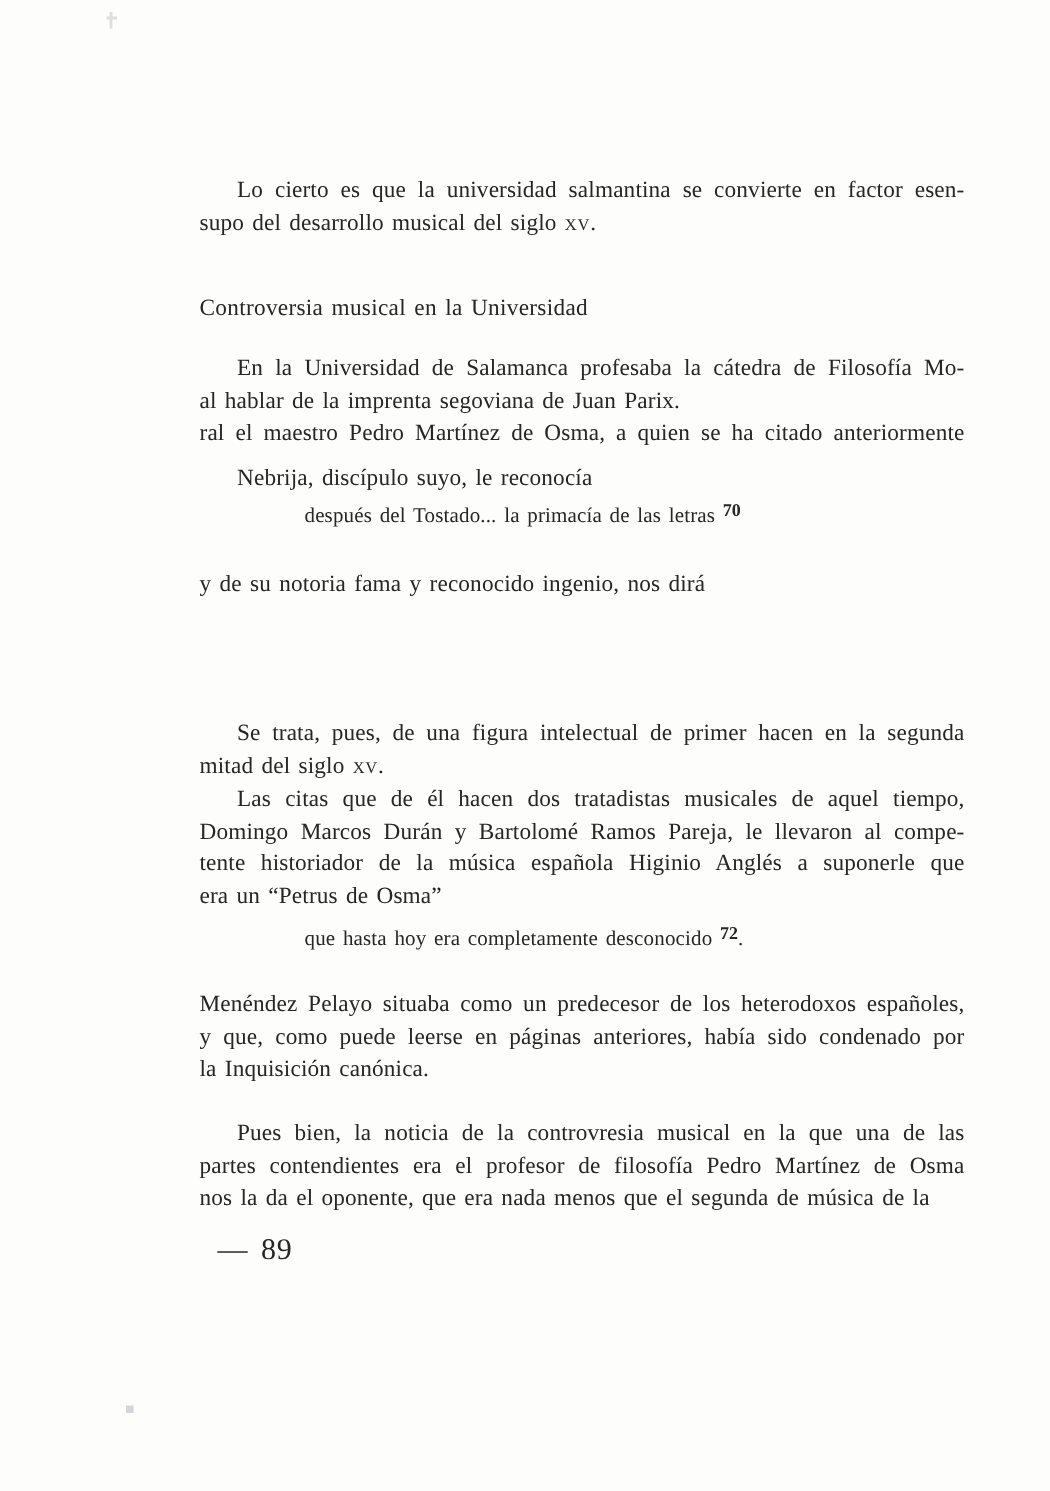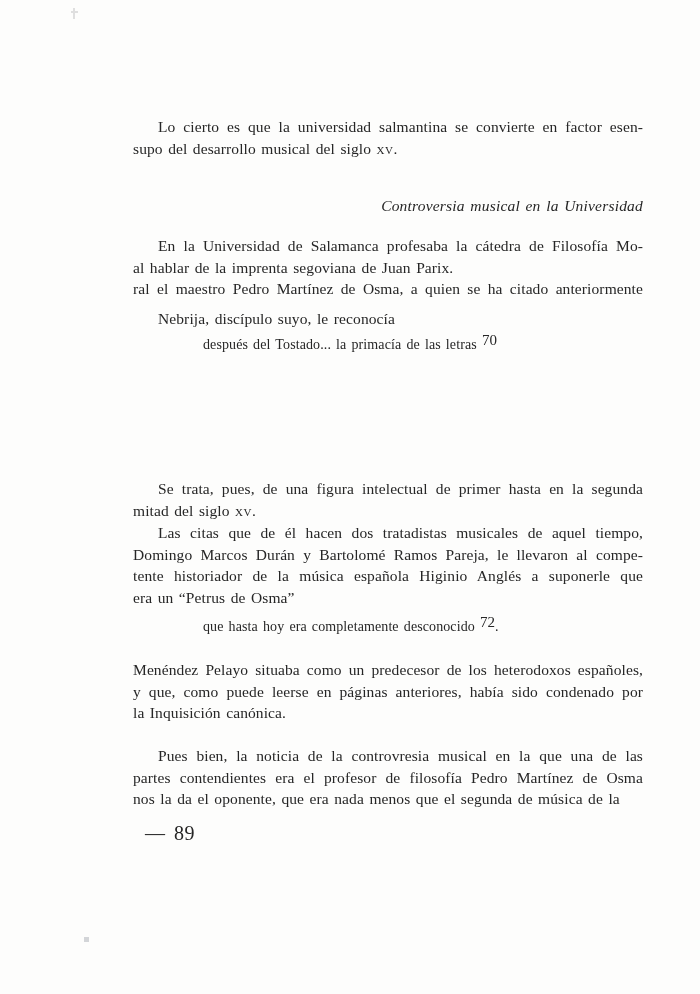--- a/index.html
+++ b/index.html
@@ -38,34 +38,33 @@
     white-space:normal;
   }
   .line.j{
     text-align:justify;
     text-align-last:justify;
   }
   .line.ind{
     text-indent:25px;
   }
   .heading .line{
-    font-style:italic;
     letter-spacing:0.2px;
-    text-align:right;
   }
   .quote{
     left:163px;
     width:440px;
     font-size:14px;
   }
   .sup{
-    font-size:15px;
+    font-size:12px;
     position:relative;
     top:-4px;
     letter-spacing:0;
+    font-weight:bold;
   }
   .sc{
     font-variant:small-caps;
     letter-spacing:0.5px;
   }
   
   .blk-0{top:116px;}
   .blk-1{top:195px;}
   .blk-2{top:235px;}
   .blk-3{top:308px;}
@@ -121,22 +120,25 @@
         <div class="line j ind"><span>En la Universidad de Salamanca profesaba la cátedra de Filosofía Mo-</span></div>
         <div class="line"><span>al hablar de la imprenta segoviana de Juan Parix.</span></div>
         <div class="line j"><span>ral el maestro Pedro Martínez de Osma, a quien se ha citado anteriormente</span></div>
       </div>
       <div class="block paragraph blk-3">
         <div class="line ind"><span>Nebrija, discípulo suyo, le reconocía</span></div>
       </div>
       <div class="block quote blk-4">
         <div class="line"><span>después del Tostado... la primacía de las letras </span><span class="sup">70</span></div>
       </div>
+      <div class="block paragraph blk-5">
+        <div class="line"><span>y de su notoria fama y reconocido ingenio, nos dirá</span></div>
+      </div>
       <div class="block paragraph blk-7">
-        <div class="line j ind"><span>Se trata, pues, de una figura intelectual de primer hasta en la segunda</span></div>
+        <div class="line j ind"><span>Se trata, pues, de una figura intelectual de primer hacen en la segunda</span></div>
         <div class="line"><span>mitad del siglo </span><span class="sc">xv</span><span>.</span></div>
       </div>
       <div class="block paragraph blk-8">
         <div class="line j ind"><span>Las citas que de él hacen dos tratadistas musicales de aquel tiempo,</span></div>
         <div class="line j"><span>Domingo Marcos Durán y Bartolomé Ramos Pareja, le llevaron al compe-</span></div>
         <div class="line j"><span>tente historiador de la música española Higinio Anglés a suponerle que</span></div>
         <div class="line"><span>era un “Petrus de Osma”</span></div>
       </div>
       <div class="block quote blk-9">
         <div class="line"><span>que hasta hoy era completamente desconocido </span><span class="sup">72</span><span>.</span></div>

